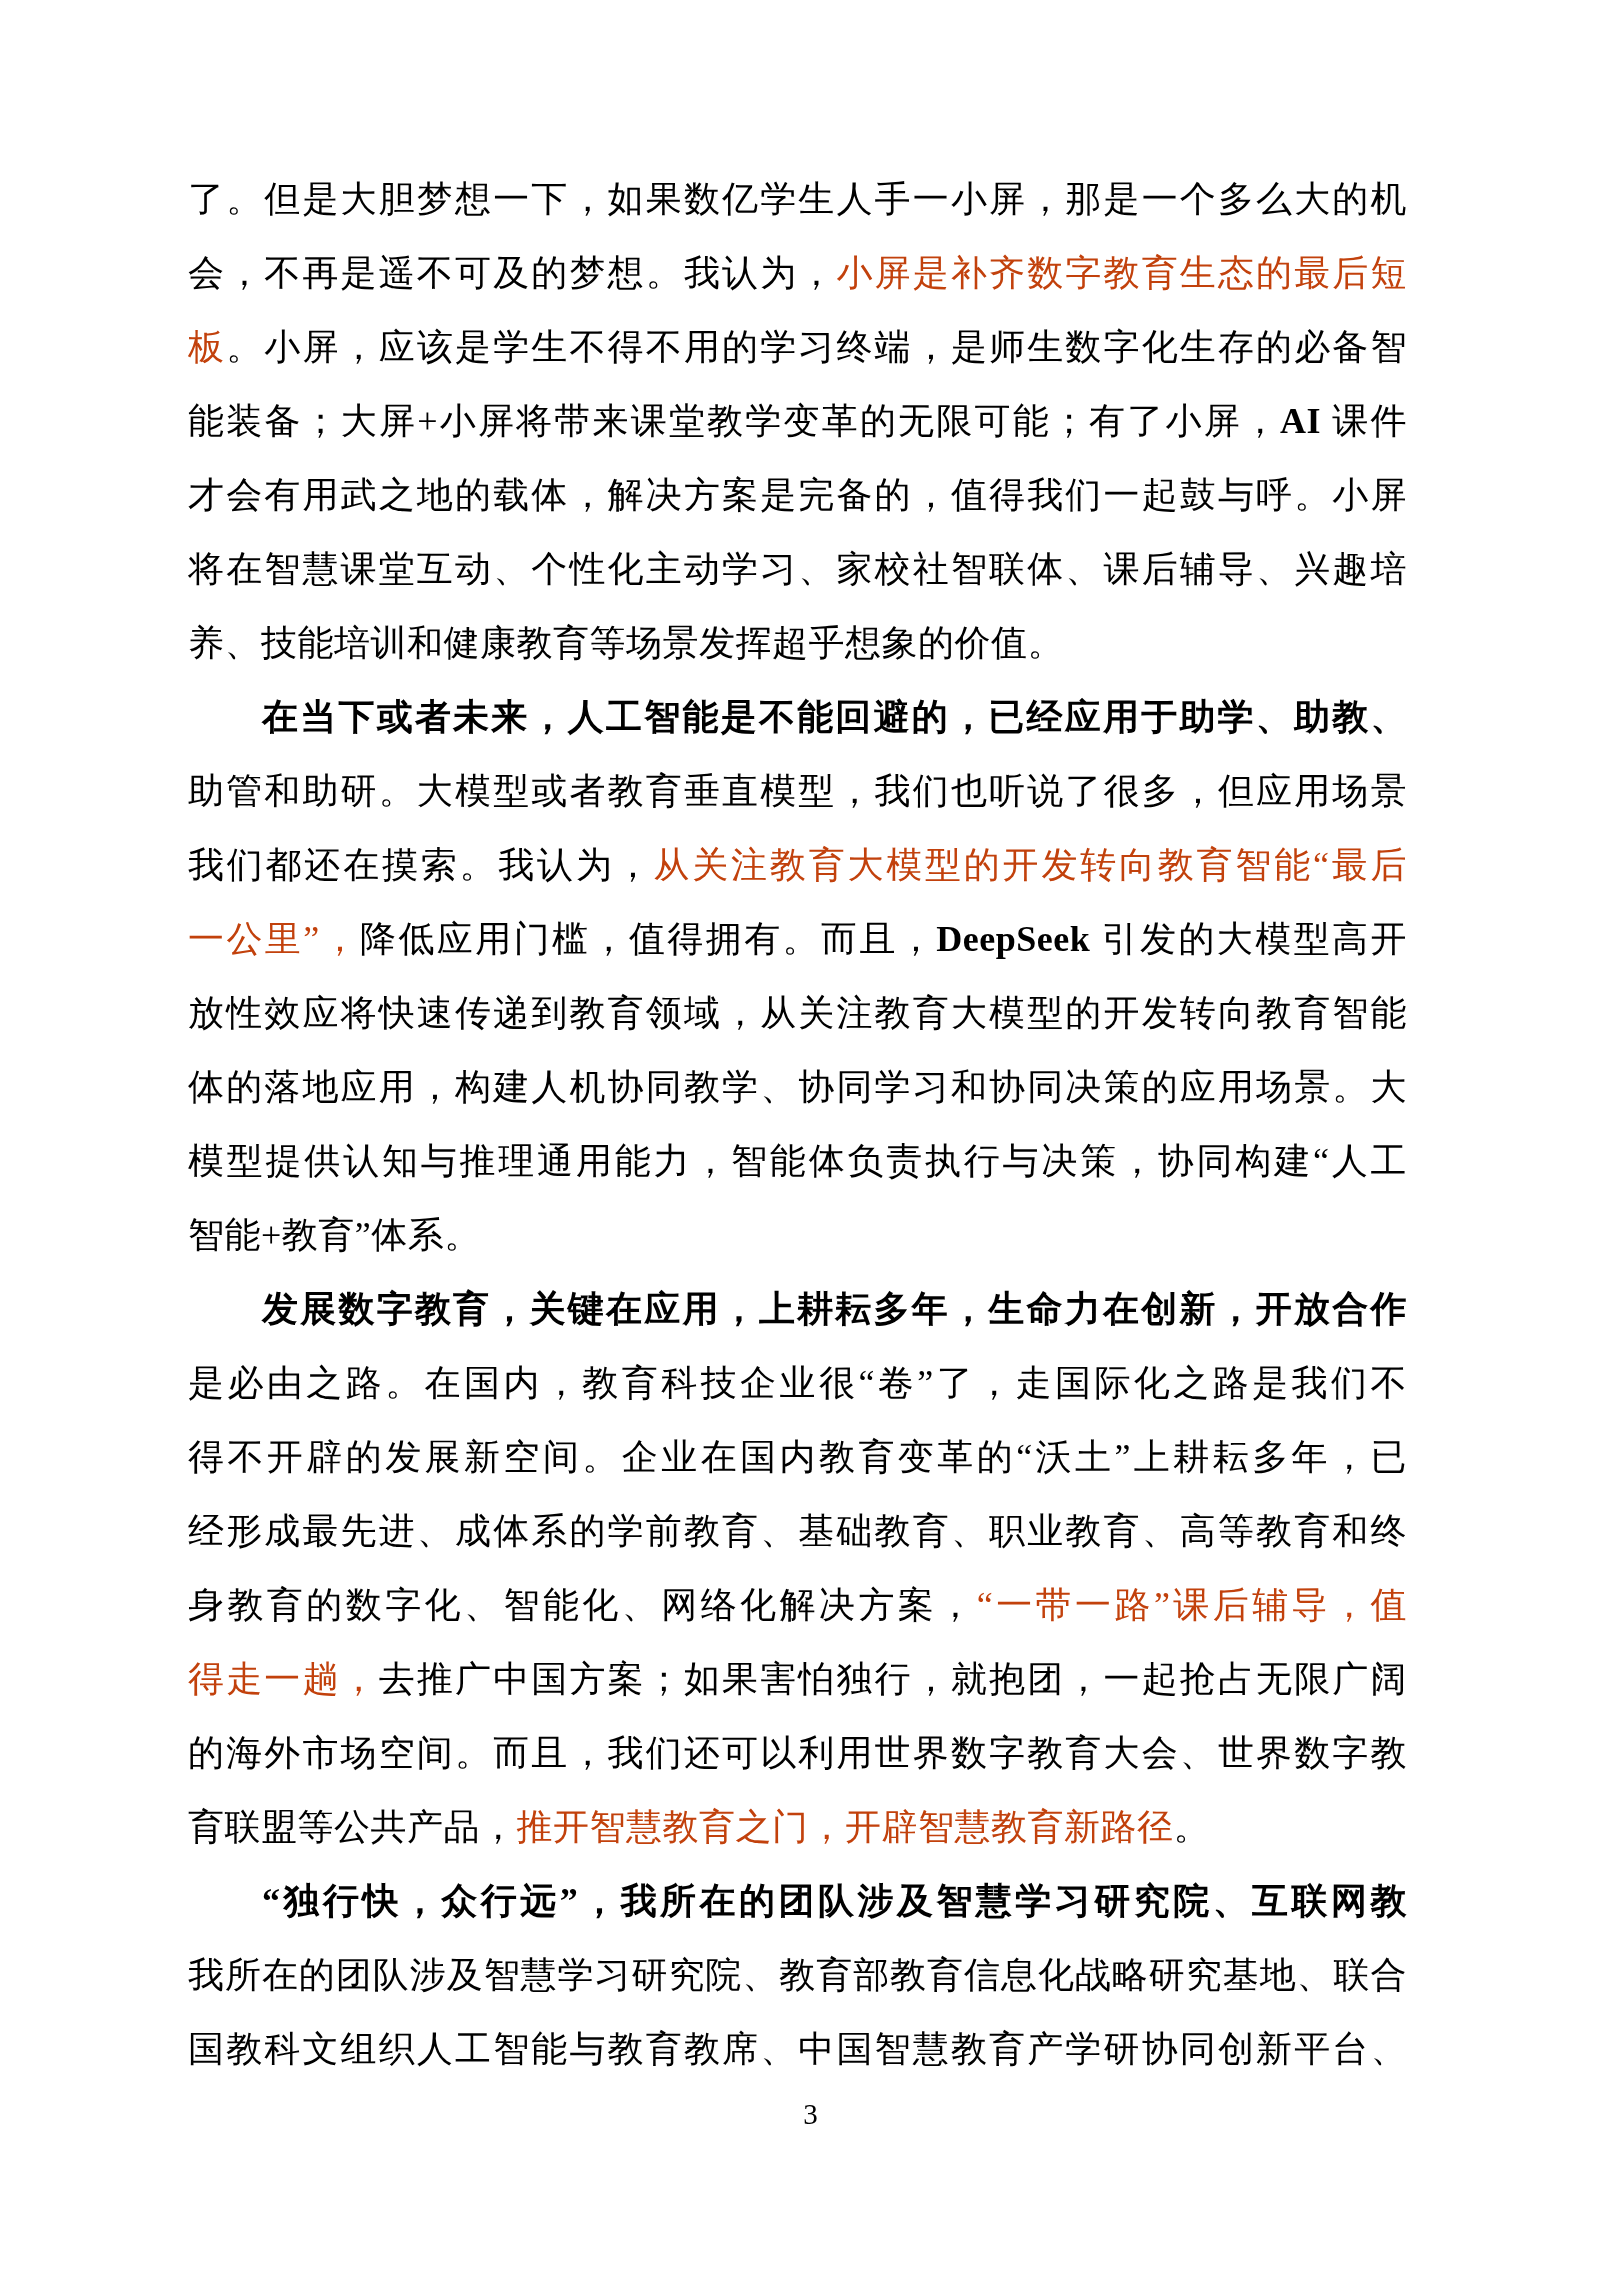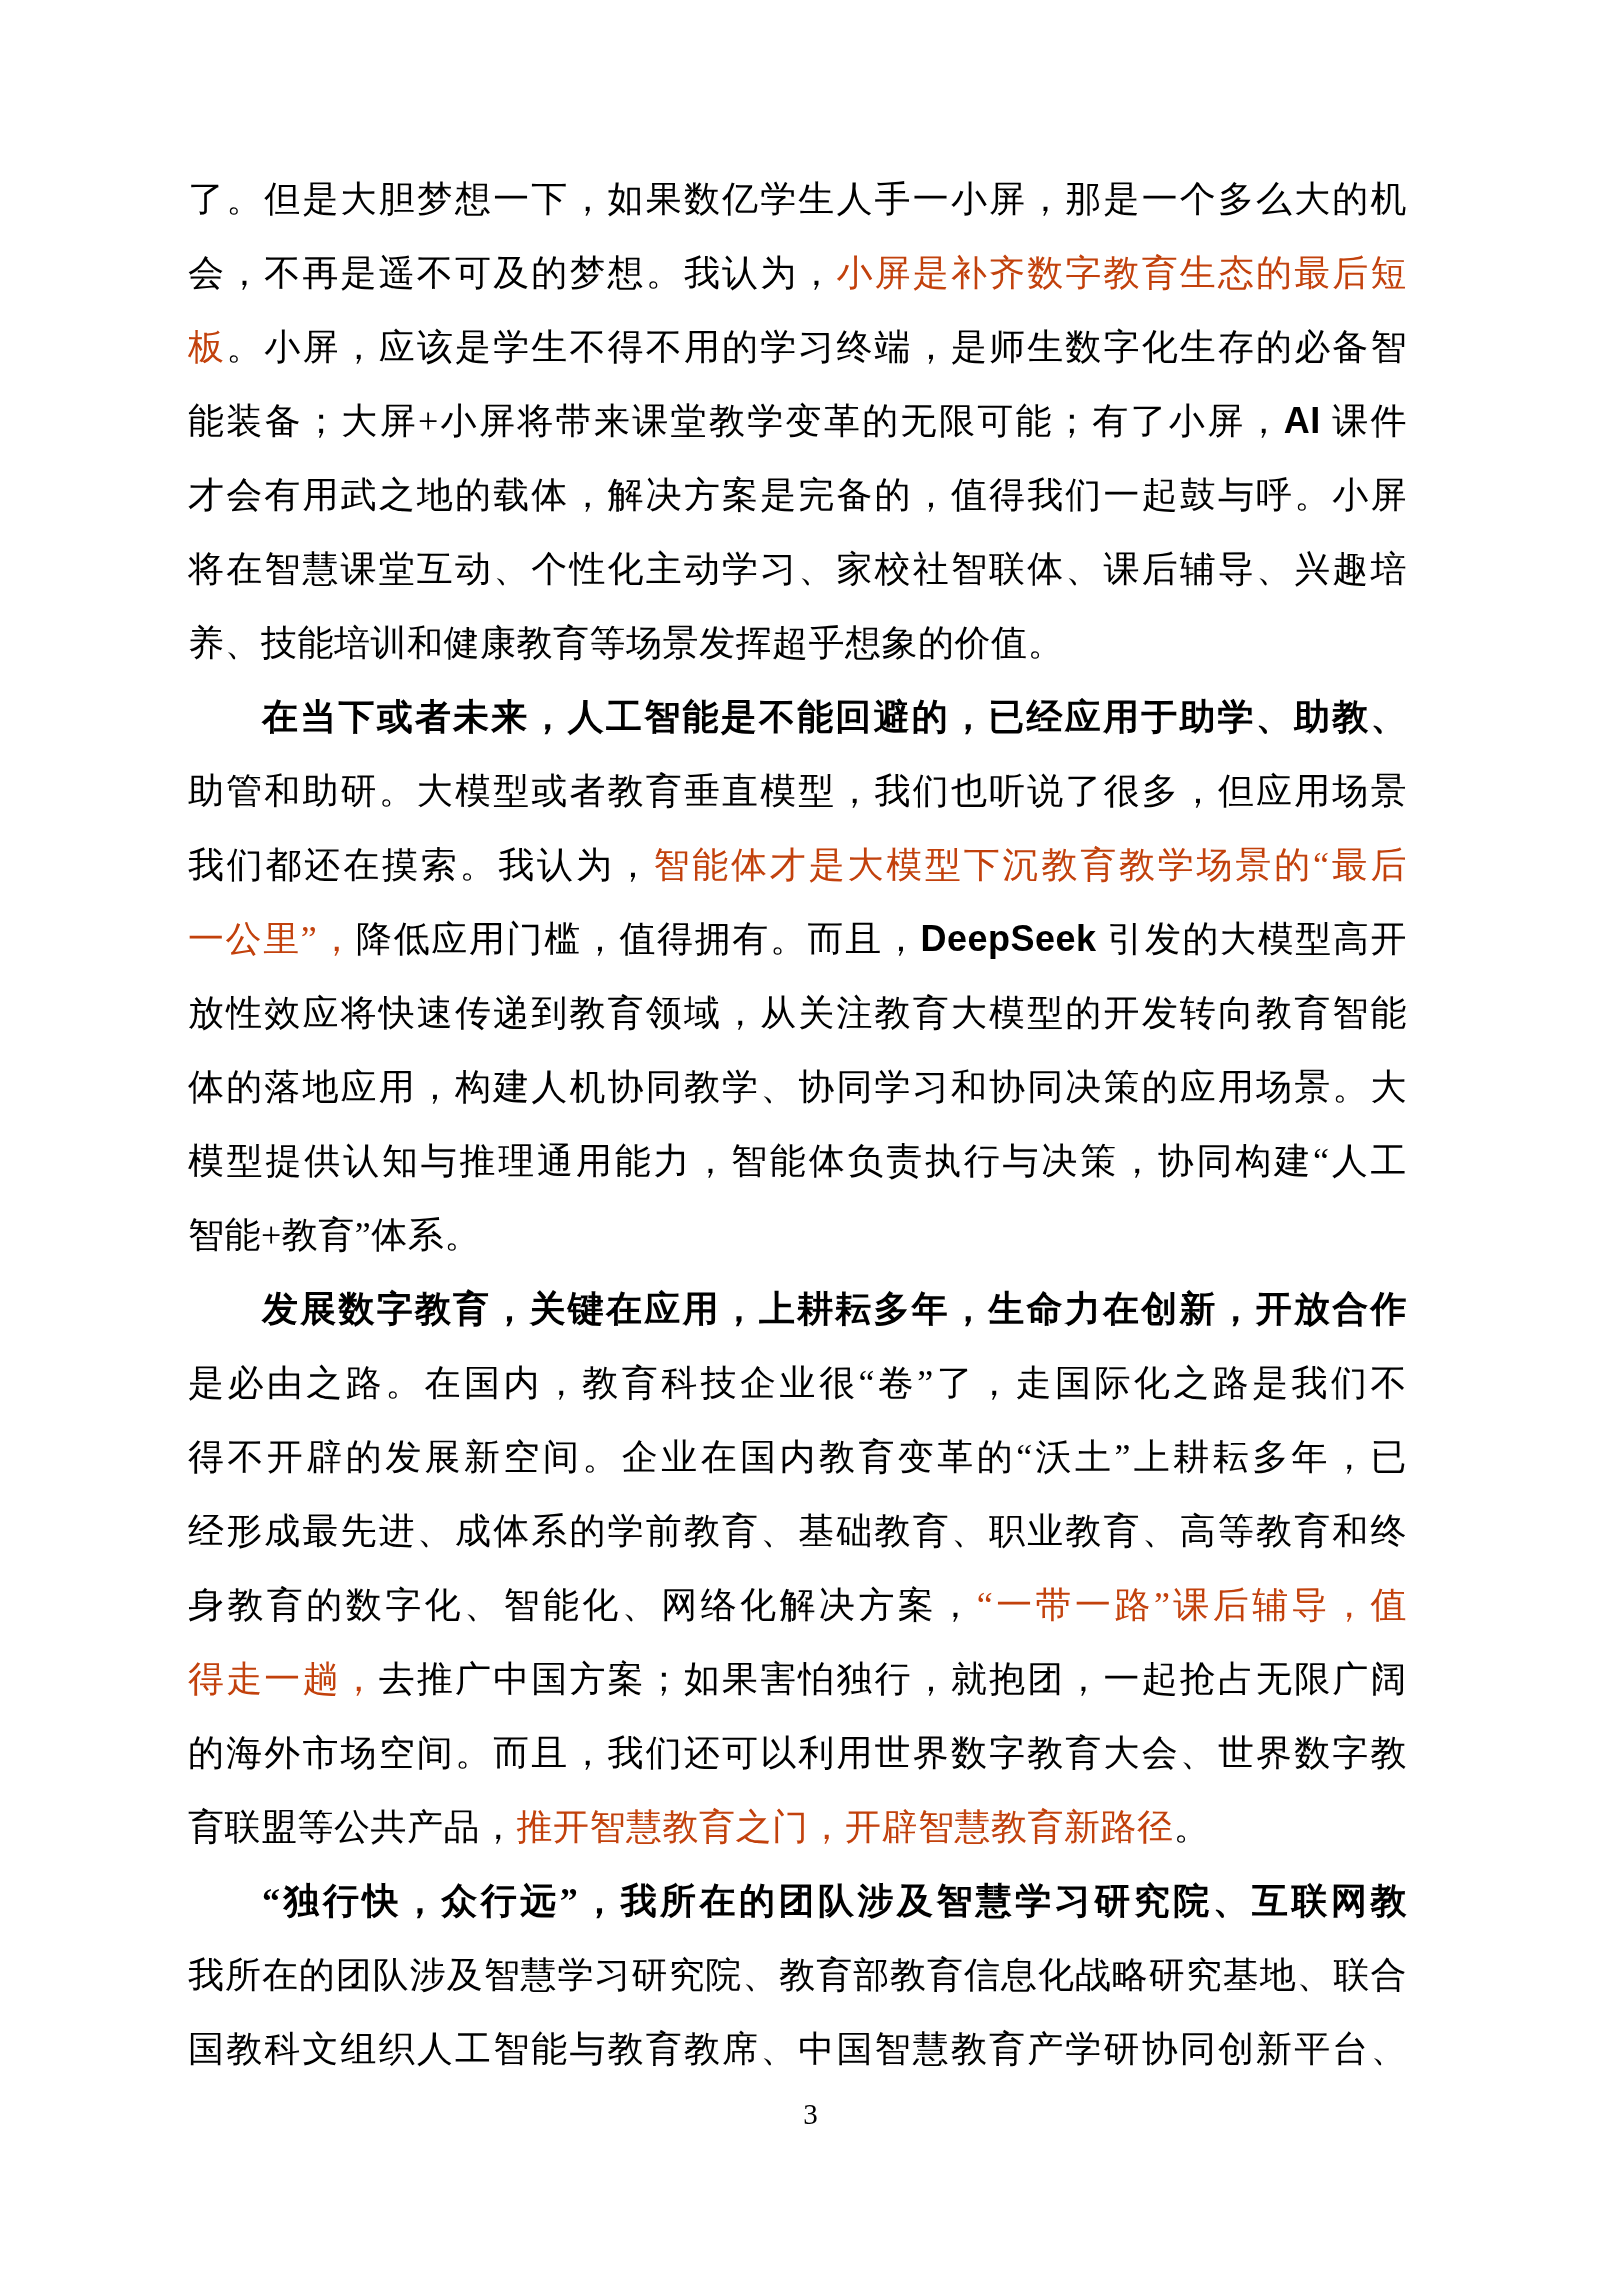--- a/index.html
+++ b/index.html
@@ -38,21 +38,21 @@
   .line.para-end {
     text-align: center;
     text-align-last: left;
     -moz-text-align-last: left;
   }
   .line.indent {
     text-indent: 74px;
     font-weight: bold;
   }
   .seg-blue { color: #c2410c; }
-  .seg-latin { font-weight: bold; font-family: Liberation Sans, sans-serif; }
+  .seg-latin { font-weight: bold; font-family: Liberation Serif, serif; }
   .page-num {
     position: absolute;
     top: 2092px;
     left: 0;
     width: 1621px;
     height: 45px;
     line-height: 45px;
     text-align: center;
     font-size: 29px;
     color: #000000;
@@ -65,21 +65,21 @@
   <div class="text-block">
       <div class="line"><span class="seg-normal">了。但是大胆梦想一下，如果数亿学生人手一小屏，那是一个多么大的机</span></div>
       <div class="line"><span class="seg-normal">会，不再是遥不可及的梦想。我认为，</span><span class="seg-blue">小屏是补齐数字教育生态的最后短</span></div>
       <div class="line"><span class="seg-blue">板</span><span class="seg-normal">。小屏，应该是学生不得不用的学习终端，是师生数字化生存的必备智</span></div>
       <div class="line"><span class="seg-normal">能装备；大屏+小屏将带来课堂教学变革的无限可能；有了小屏，</span><span class="seg-latin">AI</span><span class="seg-normal"> 课件</span></div>
       <div class="line"><span class="seg-normal">才会有用武之地的载体，解决方案是完备的，值得我们一起鼓与呼。小屏</span></div>
       <div class="line"><span class="seg-normal">将在智慧课堂互动、个性化主动学习、家校社智联体、课后辅导、兴趣培</span></div>
       <div class="line para-end"><span class="seg-normal">养、技能培训和健康教育等场景发挥超乎想象的价值。</span></div>
       <div class="line indent"><span class="seg-normal">在当下或者未来，人工智能是不能回避的，已经应用于助学、助教、</span></div>
       <div class="line"><span class="seg-normal">助管和助研。大模型或者教育垂直模型，我们也听说了很多，但应用场景</span></div>
-      <div class="line"><span class="seg-normal">我们都还在摸索。我认为，</span><span class="seg-blue">智能体才是大模型下沉教育教学场景的“最后</span></div>
+      <div class="line"><span class="seg-normal">我们都还在摸索。我认为，</span><span class="seg-blue">从关注教育大模型的开发转向教育智能“最后</span></div>
       <div class="line"><span class="seg-blue">一公里”，</span><span class="seg-normal">降低应用门槛，值得拥有。而且，</span><span class="seg-latin">DeepSeek</span><span class="seg-normal"> 引发的大模型高开</span></div>
       <div class="line"><span class="seg-normal">放性效应将快速传递到教育领域，从关注教育大模型的开发转向教育智能</span></div>
       <div class="line"><span class="seg-normal">体的落地应用，构建人机协同教学、协同学习和协同决策的应用场景。大</span></div>
       <div class="line"><span class="seg-normal">模型提供认知与推理通用能力，智能体负责执行与决策，协同构建“人工</span></div>
       <div class="line para-end"><span class="seg-normal">智能+教育”体系。</span></div>
       <div class="line indent"><span class="seg-normal">发展数字教育，关键在应用，上耕耘多年，生命力在创新，开放合作</span></div>
       <div class="line"><span class="seg-normal">是必由之路。在国内，教育科技企业很“卷”了，走国际化之路是我们不</span></div>
       <div class="line"><span class="seg-normal">得不开辟的发展新空间。企业在国内教育变革的“沃土”上耕耘多年，已</span></div>
       <div class="line"><span class="seg-normal">经形成最先进、成体系的学前教育、基础教育、职业教育、高等教育和终</span></div>
       <div class="line"><span class="seg-normal">身教育的数字化、智能化、网络化解决方案，</span><span class="seg-blue">“一带一路”课后辅导，值</span></div>

